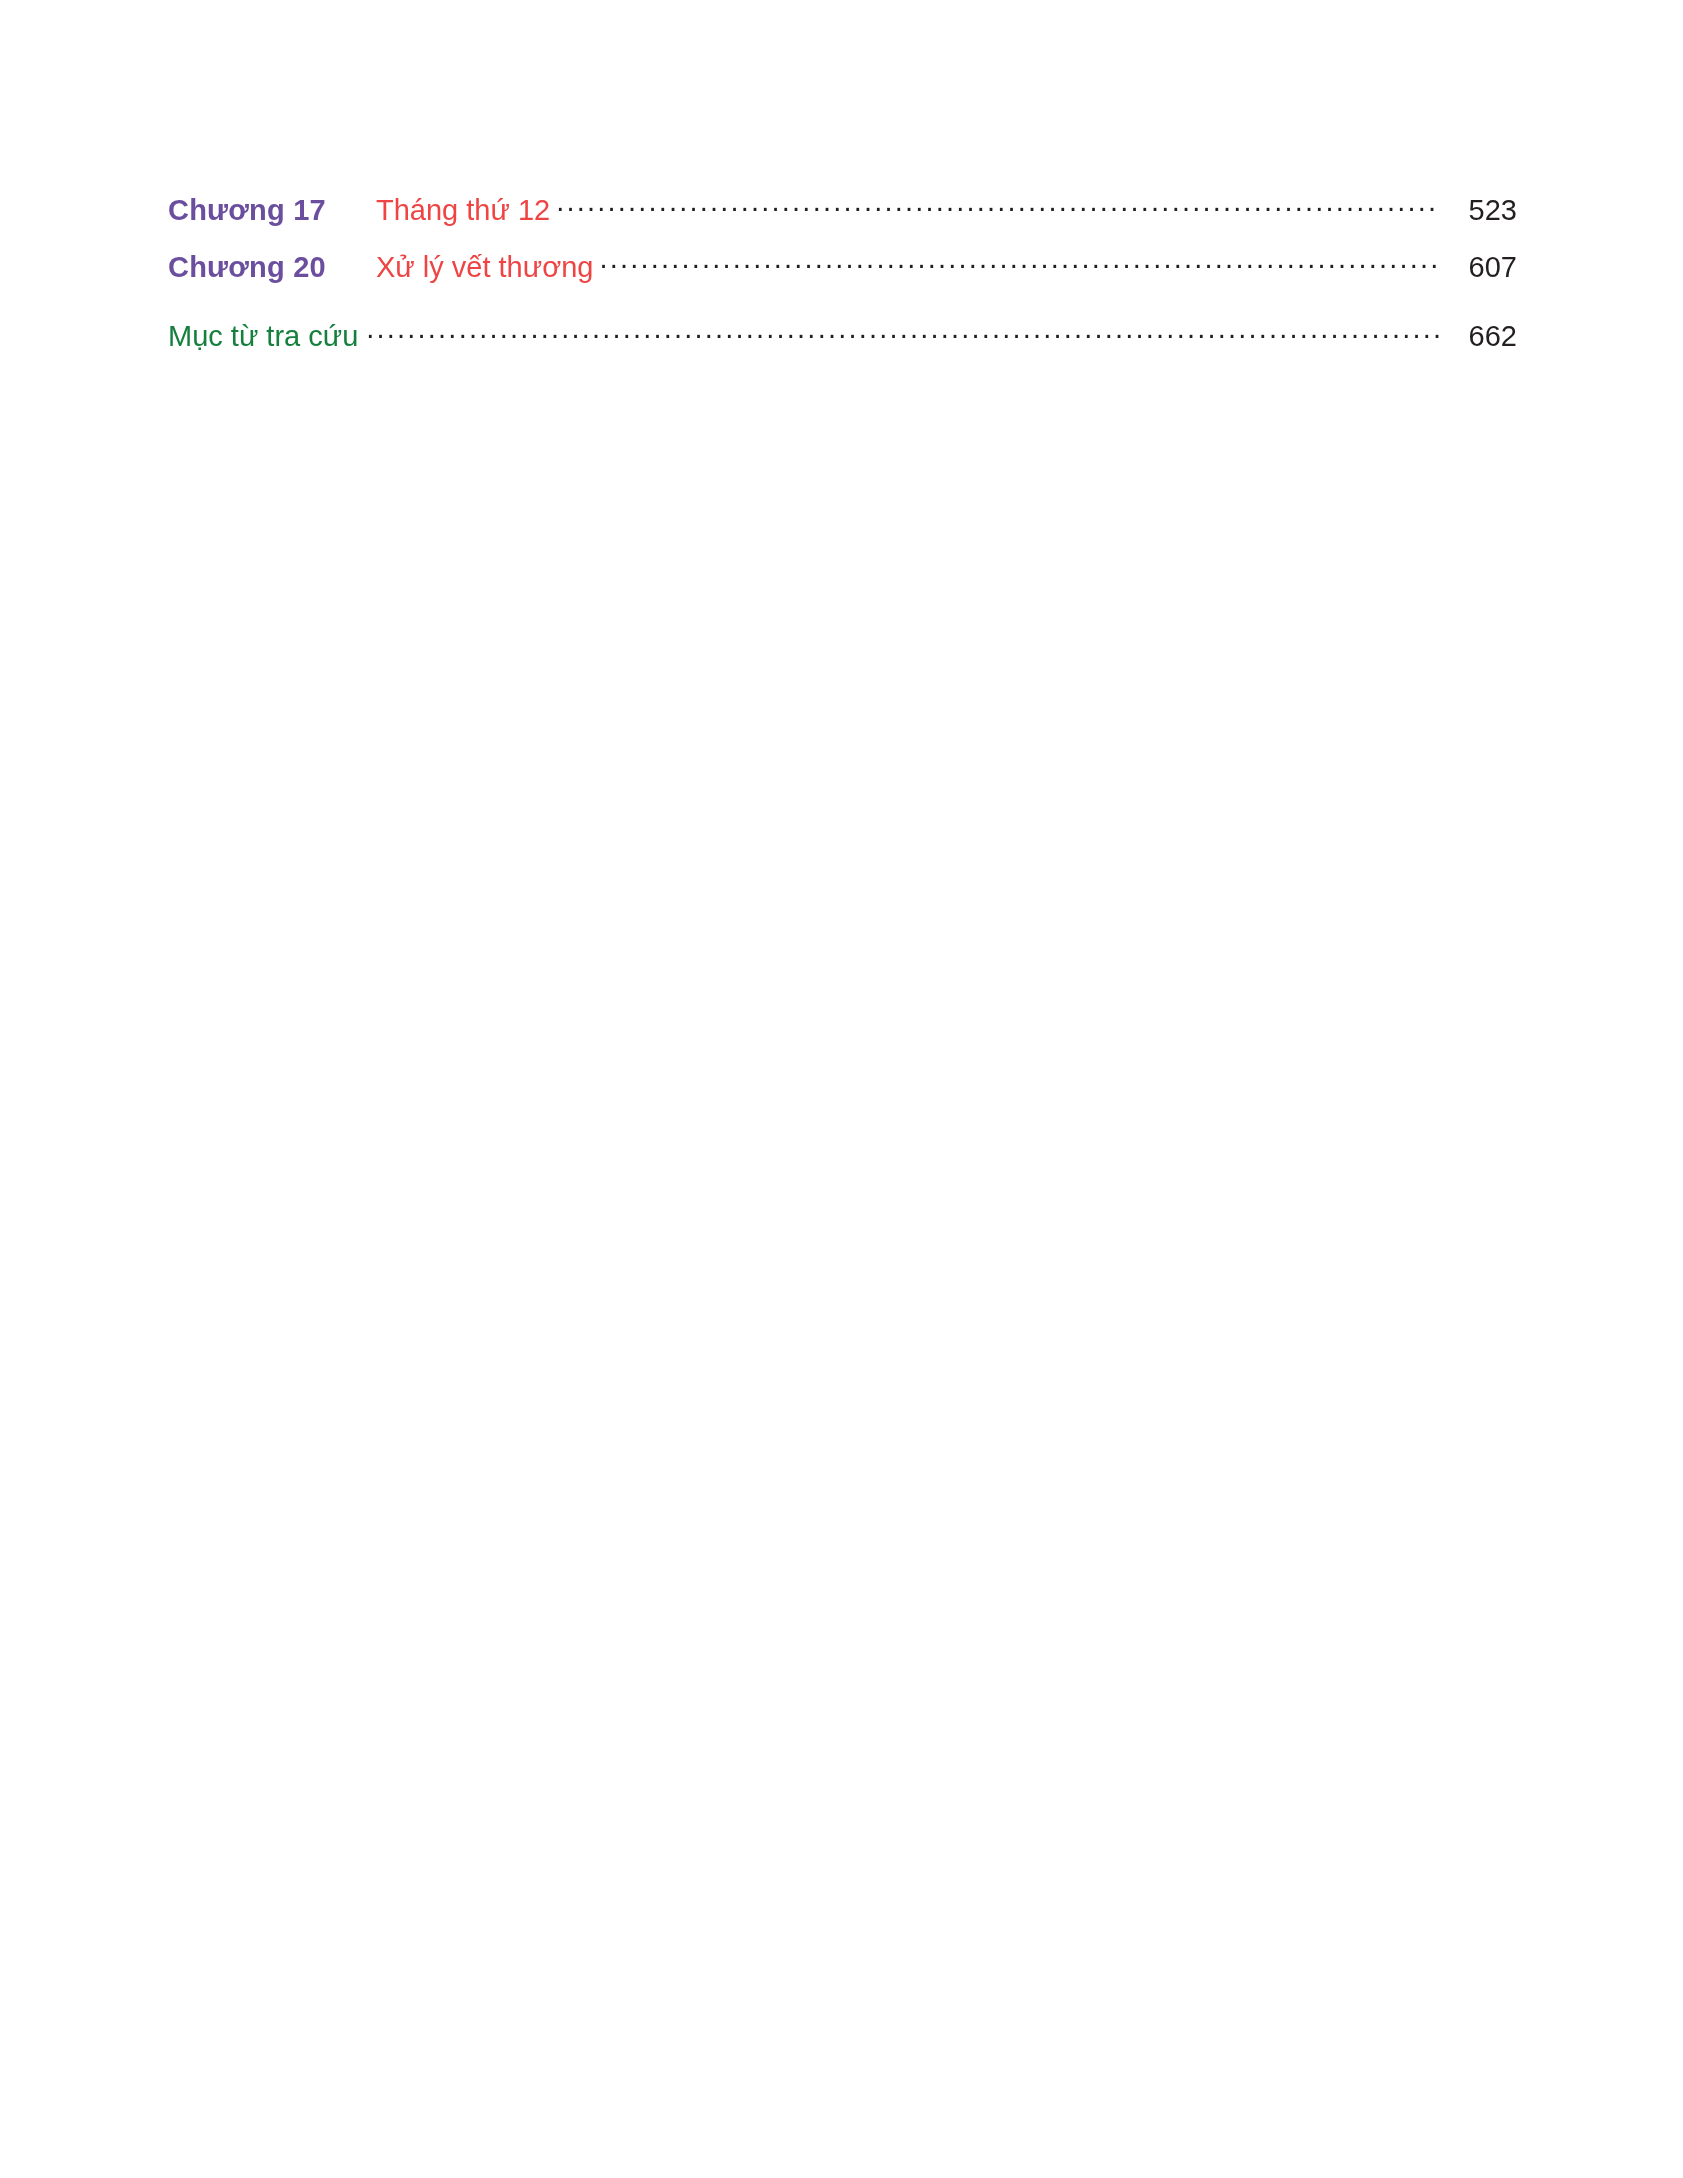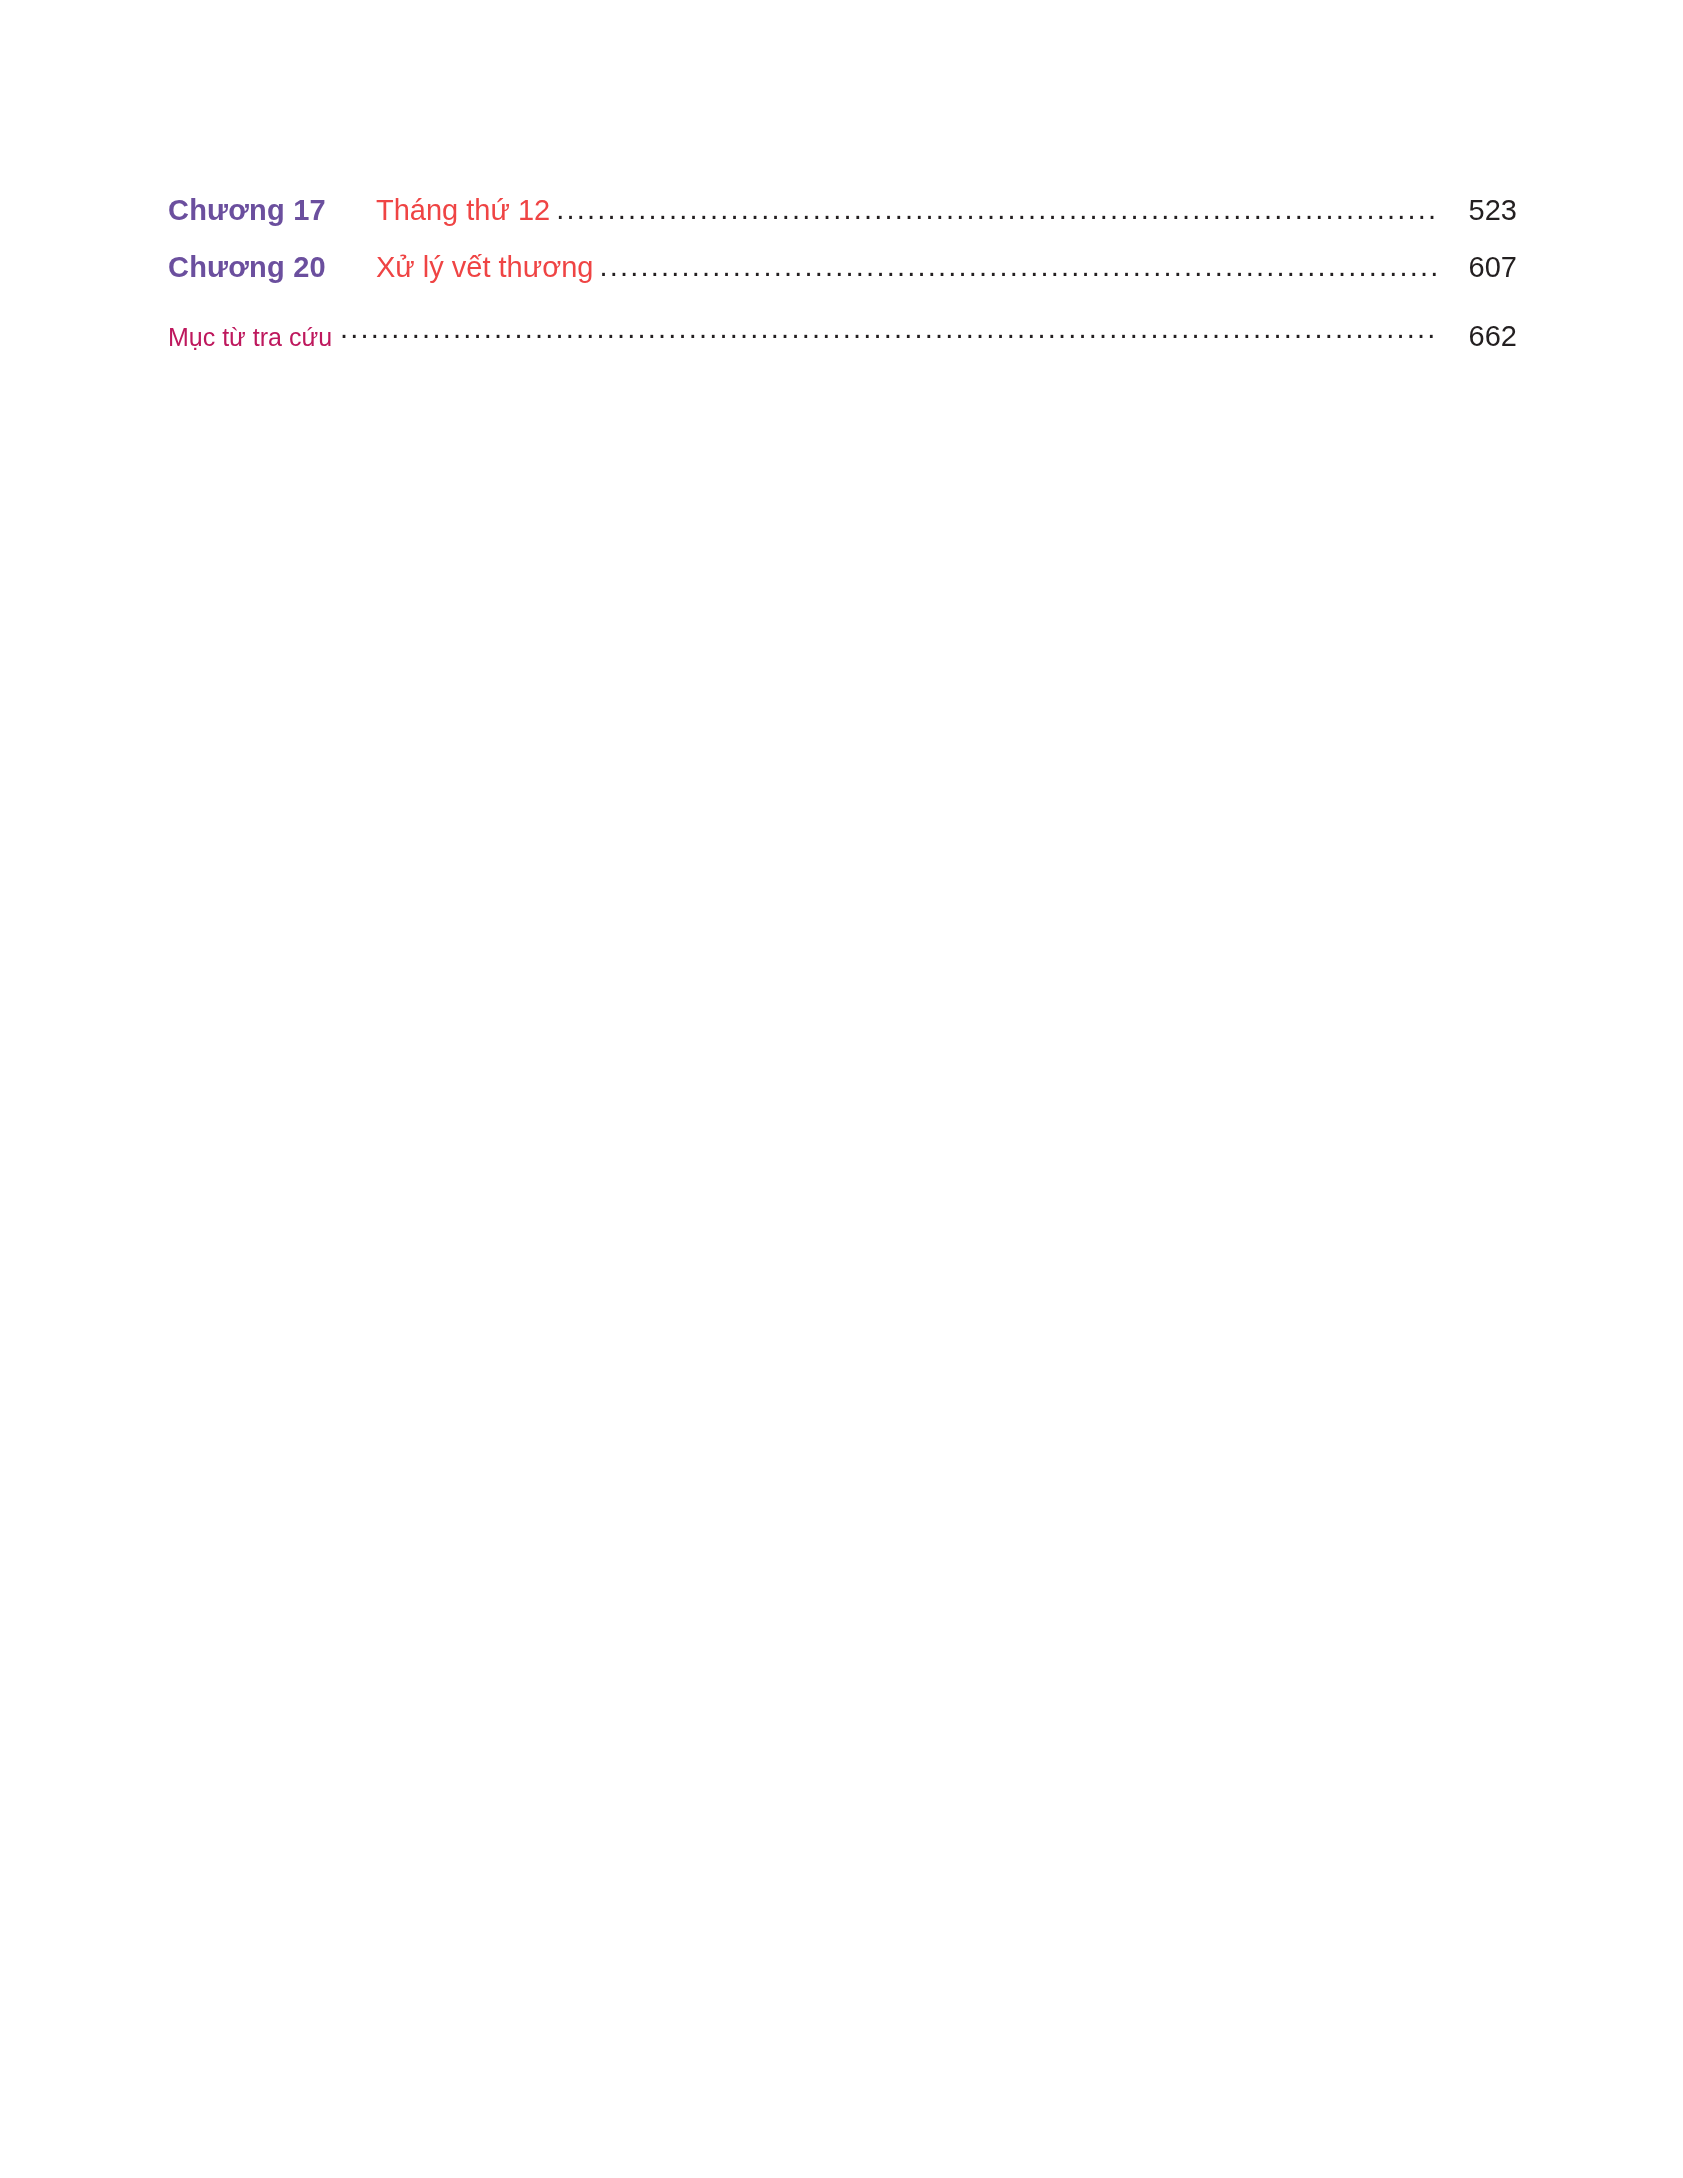--- a/index.html
+++ b/index.html
@@ -21,21 +21,21 @@
     box-sizing: border-box;
   }
   .toc {
     position: absolute;
     left: 168px;
     top: 194px;
     width: 1349px;
   }
   .toc-row {
     display: flex;
-    align-items: flex-end;
+    align-items: center;
     width: 100%;
     margin-bottom: 24px;
     white-space: nowrap;
   }
   .chap-label {
     color: #6b4f9e;
     font-weight: bold;
     font-size: 29px;
     letter-spacing: 0.2px;
     width: 208px;
@@ -73,22 +73,22 @@
     padding-left: 10px;
   }
   .index-row {
     display: flex;
     align-items: baseline;
     width: 100%;
     margin-top: 36px;
     white-space: nowrap;
   }
   .index-title {
-    color: #be185d;
-    font-size: 25px;
+    color: #15803d;
+    font-size: 29px;
     flex: 0 0 auto;
     padding-right: 6px;
   }
 </style>
 </head>
 <body>
 
 <div class="page">
   <div class="toc">
 

